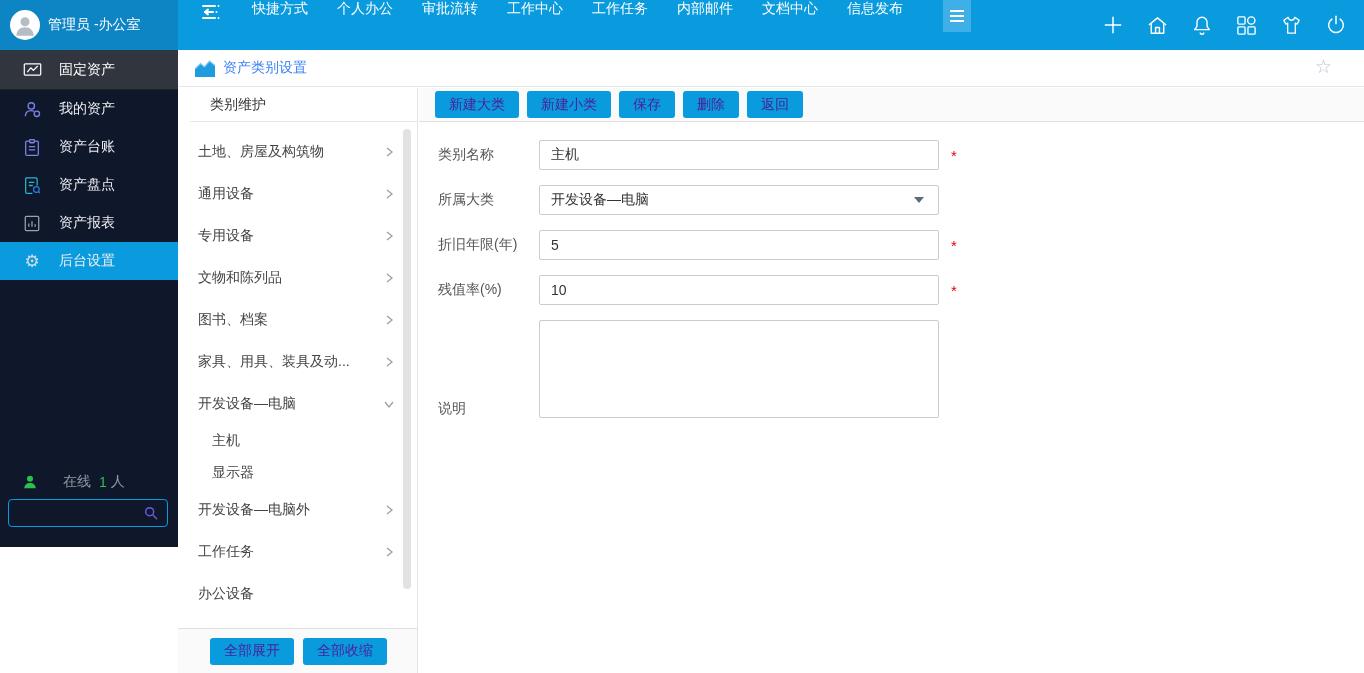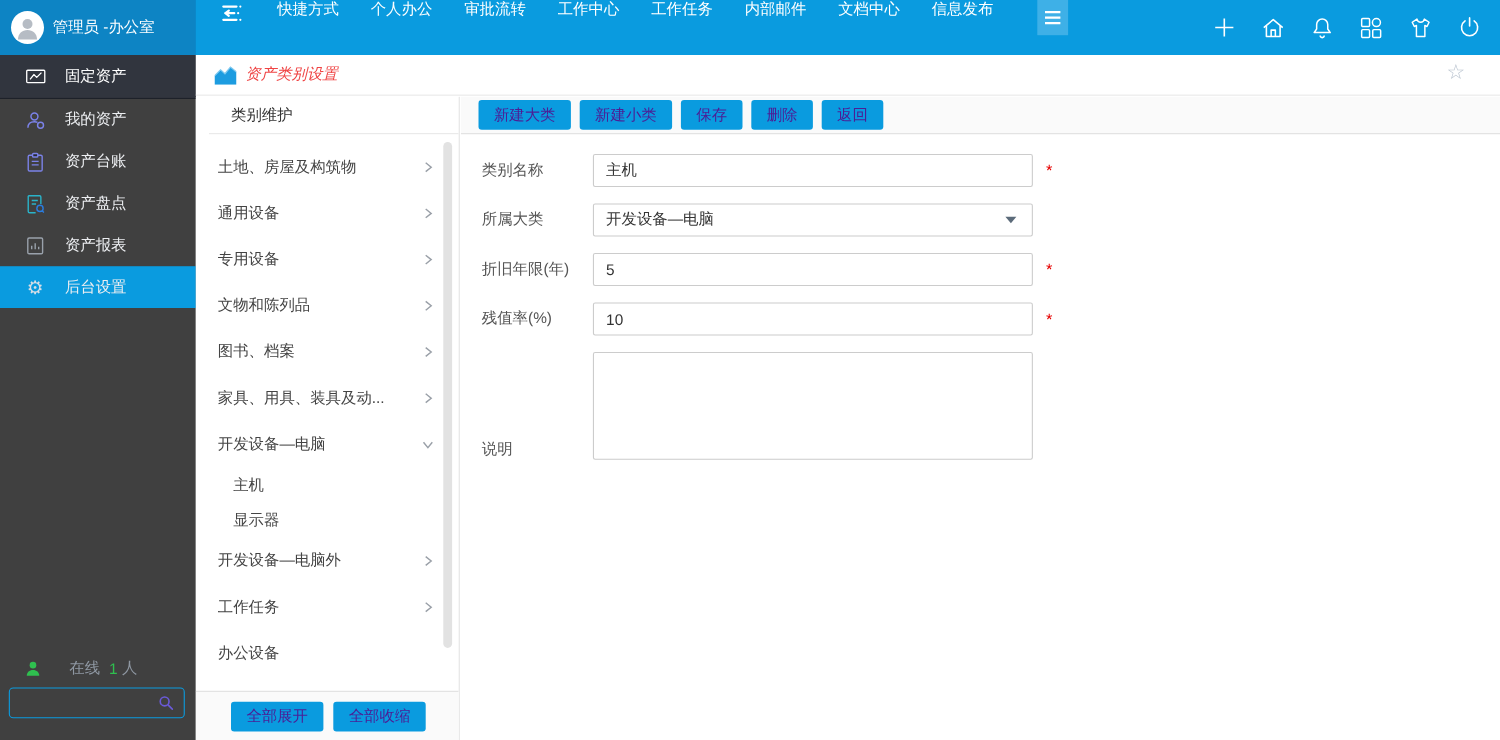--- a/index.html
+++ b/index.html
@@ -17,22 +17,22 @@
   .tb-icon { display:inline-flex; align-items:center; justify-content:center; cursor:pointer; }
   .collapse-wrap { margin-left:17px; width:30px; }
   .topnav { display:flex; gap:29px; margin-left:27px; }
   .topnav .nav-item { color:#fff; font-size:14px; cursor:pointer; white-space:nowrap; }
   .hamburger-btn { width:28px; height:32px; background:#3eb0e7; margin-left:40px;
     display:flex; align-items:center; justify-content:center; cursor:pointer; }
   .topbar-right { position:absolute; right:17px; top:0; height:50px;
     display:flex; align-items:center; gap:22px; }
 
   
-  .sidebar { position:absolute; left:0; top:50px; width:178px; height:623px;
-    background:#404040; }
+  .sidebar { position:absolute; left:0; top:50px; width:178px; height:497px;
+    background:#0f172a; }
   .side-header { height:40px; background:#31353e; border-bottom:1px solid #1d2129;
     display:flex; align-items:center; padding-left:22px; color:#fff; font-size:14px; cursor:pointer; }
   .side-item { height:38px; display:flex; align-items:center; padding-left:22px;
     color:#eceef1; font-size:14px; cursor:pointer; }
   .side-item.active { background:#0a9bdf; }
   .side-item .sicon, .side-header .sicon { width:20px; height:20px; margin-right:17px;
     display:inline-flex; align-items:center; justify-content:center; }
   .gear-glyph { font-size:17px; color:#d7dee6; line-height:1; }
   .online-row { position:absolute; left:22px; bottom:56px; display:flex;
     align-items:center; font-size:14px; color:#8f98a3; }
@@ -40,21 +40,21 @@
   .side-search { position:absolute; left:8px; right:10px; bottom:20px; height:28px;
     border:1px solid #0a9bdf; border-radius:4px; display:flex; align-items:center; }
   .side-search input { flex:1; background:transparent; border:none; outline:none;
     color:#dfe3e8; font-size:13px; padding:0 6px; min-width:0; }
   .side-search .mag { margin-right:8px; display:flex; cursor:pointer; }
 
   
   .crumbbar { position:absolute; left:178px; top:50px; width:1186px; height:37px;
     background:#fff; border-bottom:1px solid #e8e8e8; display:flex; align-items:center;
     padding-left:17px; }
-  .crumbbar .title { color:#ef4444; font-size:14px; margin-left:8px;font-style:italic; }
+  .crumbbar .title { color:#3b82f6; font-size:14px; margin-left:8px; }
   .crumb-star { position:absolute; right:32px; top:7px; font-size:19px;
     color:#b9c3cf; cursor:pointer; line-height:1; }
 
   
   .tree-panel { position:absolute; left:178px; top:88px; width:240px; height:585px;
     background:#fff; border-right:1px solid #e4e4e4; overflow:hidden;padding-left:12px; }
   .tree-head { height:34px; border-bottom:1px solid #e8e8e8; display:flex;
     align-items:center; padding-left:20px; font-size:14px; color:#333; }
   .tree-list { position:absolute; top:35px; left:0; right:0; bottom:45px; overflow:hidden; padding-top:8px; }
   .tree-item { height:42px; display:flex; align-items:center; padding:0 22px 0 20px;

